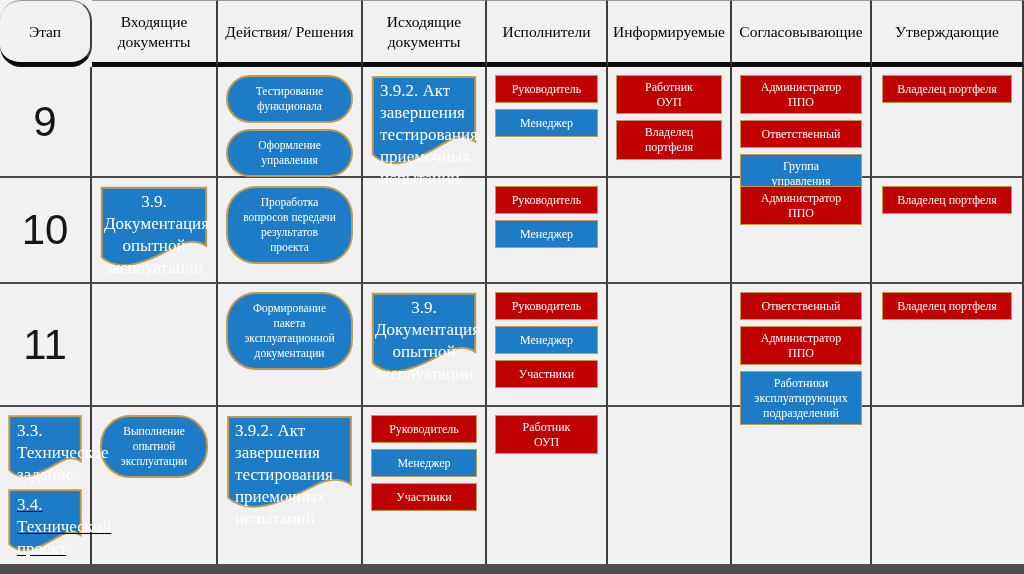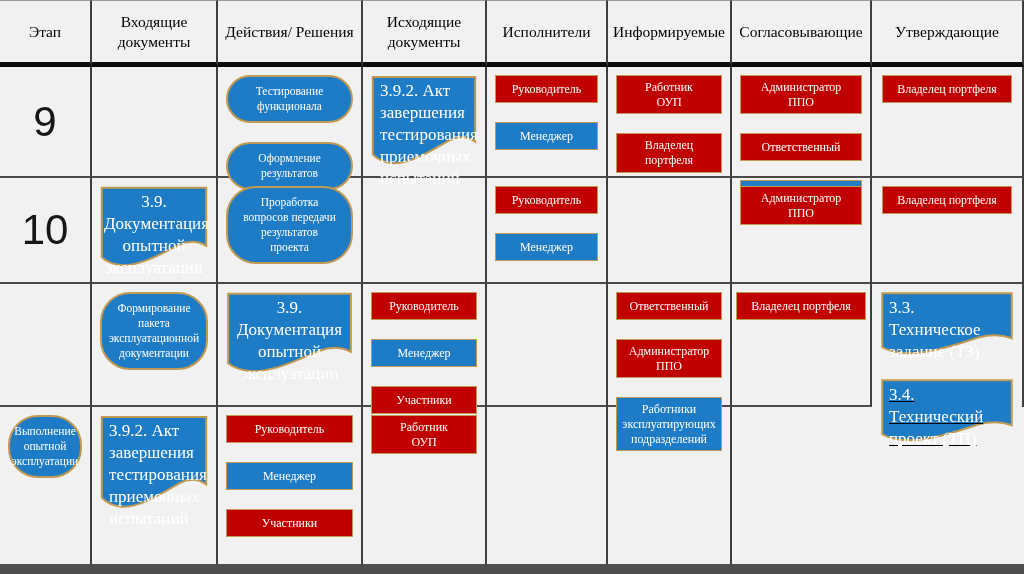--- a/index.html
+++ b/index.html
@@ -4,23 +4,23 @@
 <style>
   html,body{margin:0;padding:0;background:#ffffff;}
   .slide{position:relative;width:1024px;height:574px;background:#f2f1f1;overflow:hidden;
          font-family:"Liberation Serif", serif;}
   .table{display:grid;width:1024px;
          grid-template-columns:92px 126px 145px 124px 121px 124px 140px 152px;
          grid-template-rows:67px 111px 106px 123px 157px;}
   .th{box-sizing:border-box;border-right:2px solid #3f3f3f;border-bottom:5px solid #0b0b0b;
       border-top:1px solid #9a9a9a;display:flex;align-items:center;justify-content:center;
       text-align:center;font-size:15.5px;line-height:1.25;color:#000;padding:2px 3px;}
-  .th:first-child{border-left:none;}
+  .th:first-child{border-left:none;border-radius:21px;}
   .cell{box-sizing:border-box;border-right:2px solid #3f3f3f;border-bottom:2px solid #4a4a4a;
-        display:flex;flex-direction:column;align-items:center;gap:19px;
+        display:flex;flex-direction:column;align-items:center;gap:6px;
         padding:8px 8px 4px 8px;overflow:visible;}
   .row-last{border-bottom:none;}
   .stage-cell{justify-content:center;padding:0;}
   .stage-num{font-family:"Liberation Sans", sans-serif;font-size:42px;color:#161616;}
   .role-box{box-sizing:border-box;width:100%;min-height:28px;border:1.5px solid #c19a52;
             color:#fff;font-size:12px;line-height:1.22;text-align:center;
             display:flex;align-items:center;justify-content:center;
             padding:4px 14px;white-space:pre-line;flex-shrink:0;}
   .pill{box-sizing:border-box;width:100%;border:2px solid #c19a52;border-radius:30px;
         color:#fff;font-size:11.5px;line-height:1.3;text-align:center;
@@ -48,21 +48,21 @@
     <div class="th">Согласовывающие</div>
     <div class="th">Утверждающие</div>
   <div class="cell stage-cell">
         <div class="stage-num">9</div>
       </div>
       <div class="cell"></div>
       <div class="cell">
         <div class="pill" style="background: rgb(30, 123, 197);"><span>Тестирование
 функционала</span></div>
         <div class="pill" style="background: rgb(30, 123, 197);"><span>Оформление
-результатов</span></div>
+управления</span></div>
       </div>
       <div class="cell">
         <div class="doc" style="height: 98px;">
           <svg viewBox="0 0 120 100" preserveAspectRatio="none">
             <path d="M2,2 H118 V68 C110,63 101,61 88,67 C70,76 45,91 24,90 C14,89 7,86 2,81 Z" fill="#1e7bc5" stroke="#c19a52" stroke-width="2" vector-effect="non-scaling-stroke"></path>
           </svg>
           <div class="doc-text">3.9.2. Акт
 завершения
 тестирования
 приемочных
@@ -112,20 +112,23 @@
         <div class="role-box" style="background: rgb(192, 0, 0);"><span>Руководитель</span></div>
         <div class="role-box" style="background: rgb(30, 123, 197);"><span>Менеджер</span></div>
       </div>
       <div class="cell"></div>
       <div class="cell">
         <div class="role-box" style="background: rgb(192, 0, 0);"><span>Администратор
 ППО</span></div>
       </div>
       <div class="cell col-approving">
         <div class="role-box" style="background: rgb(192, 0, 0);"><span>Владелец портфеля</span></div>
+      </div>
+      <div class="cell stage-cell">
+        <div class="stage-num">11</div>
       </div>
       <div class="cell"></div>
       <div class="cell">
         <div class="pill" style="background: rgb(30, 123, 197);"><span>Формирование
 пакета
 эксплуатационной
 документации</span></div>
       </div>
       <div class="cell">
         <div class="doc" style="height: 88px;">

